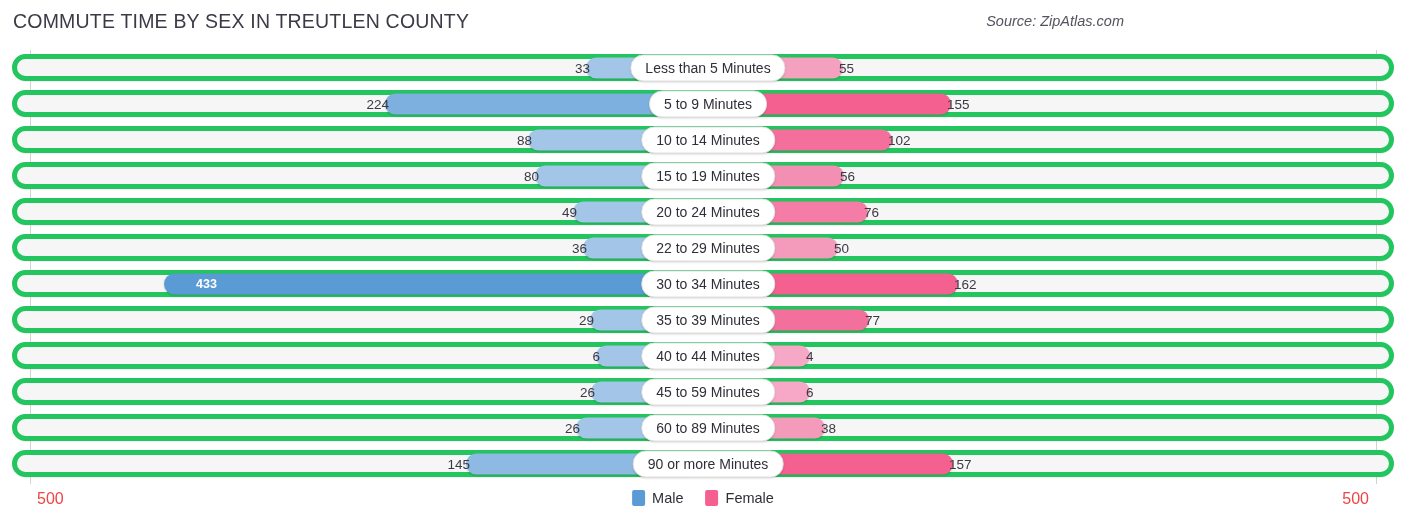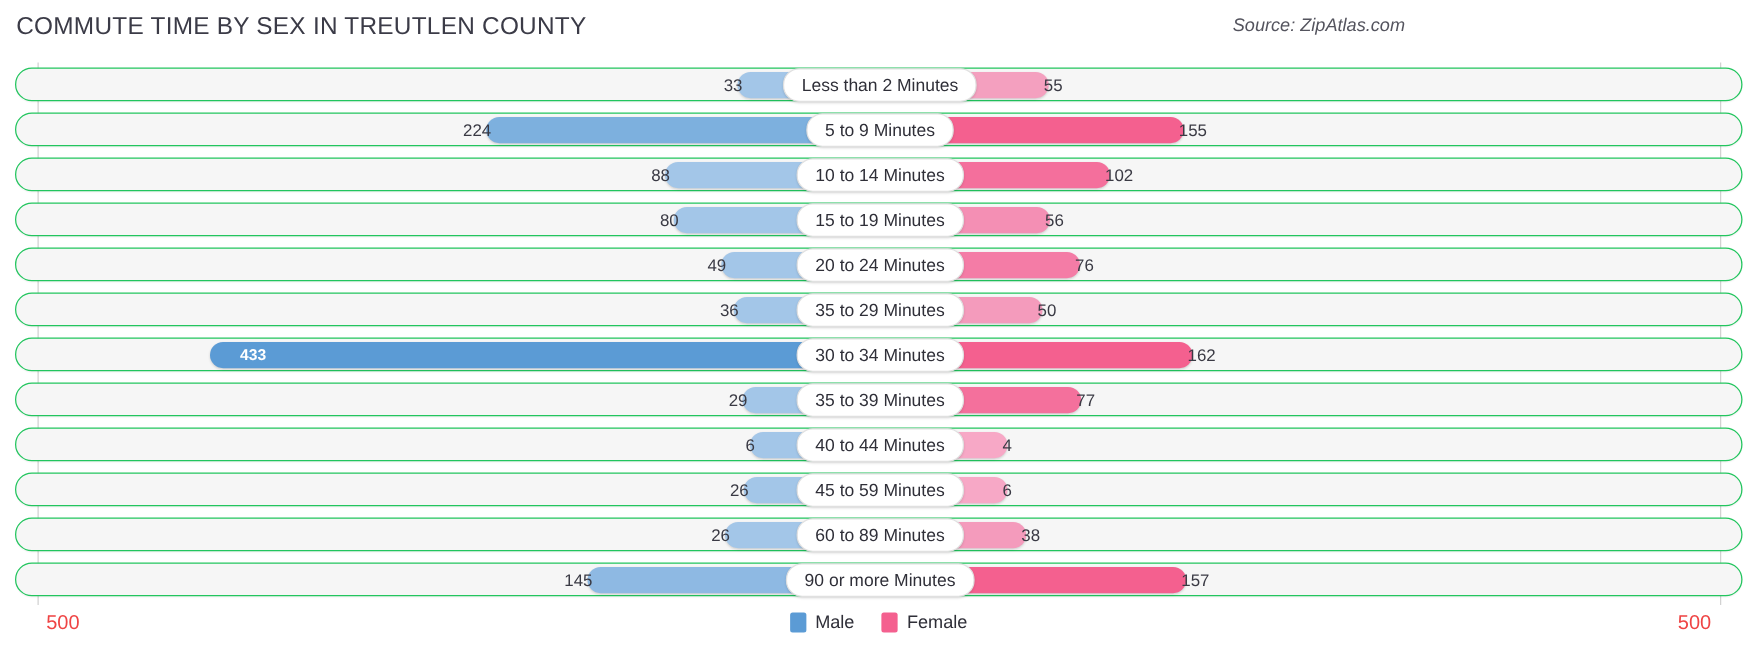--- a/index.html
+++ b/index.html
@@ -31,21 +31,21 @@
     position:absolute;top:2px;width:1px;height:434px;
     background:#d2d2d2;
   }
   .axis.left{left:30px;}
   .axis.right{left:1376px;}
 
   .row{
     position:absolute;left:12px;width:1382px;height:27px;
     box-sizing:border-box;
     background:#f6f6f6;
-    border:1px solid #22c55e;
+    border:5px solid #22c55e;
     border-radius:14px;
     box-shadow:0 1px 1px rgba(0,0,0,.05);
   }
 
   .bar{
     position:absolute;top:50%;transform:translateY(-50%);
     height:21px;
     box-shadow:0 1px 2px rgba(0,0,0,.16);
   }
   .bar.male{
@@ -105,21 +105,21 @@
   <div class="source">Source: ZipAtlas.com</div>
 
   <div class="plot" id="plot">
     <div class="axis left"></div>
     <div class="axis right"></div>
   <div class="row" style="top: 6px;">
         <div class="bar male" style="width: 100px; background: rgb(163, 198, 232);"></div>
         <div class="bar female" style="width: 123px; background: rgb(244, 160, 191);"></div>
         <div class="val male" style="right: 799px;">33</div>
         <div class="val female" style="left: 822px;">55</div>
-        <div class="cat" style="left: 691px;">Less than 2 Minutes</div>
+        <div class="cat" style="left: 691px;">Less than 5 Minutes</div>
       </div>
       <div class="row" style="top: 42px;">
         <div class="bar male" style="width: 301px; background: rgb(125, 176, 222);"></div>
         <div class="bar female" style="width: 231px; background: rgb(244, 96, 143);"></div>
         <div class="val male" style="right: 1000px;">224</div>
         <div class="val female" style="left: 930px;">155</div>
         <div class="cat" style="left: 691px;">5 to 9 Minutes</div>
       </div>
       <div class="row" style="top: 78px;">
         <div class="bar male" style="width: 158px; background: rgb(163, 198, 232);"></div>
@@ -140,21 +140,21 @@
         <div class="bar female" style="width: 148px; background: rgb(244, 124, 166);"></div>
         <div class="val male" style="right: 812px;">49</div>
         <div class="val female" style="left: 847px;">76</div>
         <div class="cat" style="left: 691px;">20 to 24 Minutes</div>
       </div>
       <div class="row" style="top: 186px;">
         <div class="bar male" style="width: 103px; background: rgb(163, 198, 232);"></div>
         <div class="bar female" style="width: 118px; background: rgb(244, 155, 188);"></div>
         <div class="val male" style="right: 802px;">36</div>
         <div class="val female" style="left: 817px;">50</div>
-        <div class="cat" style="left: 691px;">35 to 29 Minutes</div>
+        <div class="cat" style="left: 691px;">22 to 29 Minutes</div>
       </div>
       <div class="row" style="top: 222px;">
         <div class="bar male" style="width: 522px; background: rgb(91, 155, 213);"></div>
         <div class="bar female" style="width: 238px; background: rgb(244, 96, 143);"></div>
         <div class="val male inside" style="left: 179px;">433</div>
         <div class="val female" style="left: 937px;">162</div>
         <div class="cat" style="left: 691px;">30 to 34 Minutes</div>
       </div>
       <div class="row" style="top: 258px;">
         <div class="bar male" style="width: 96px; background: rgb(163, 198, 232);"></div>

